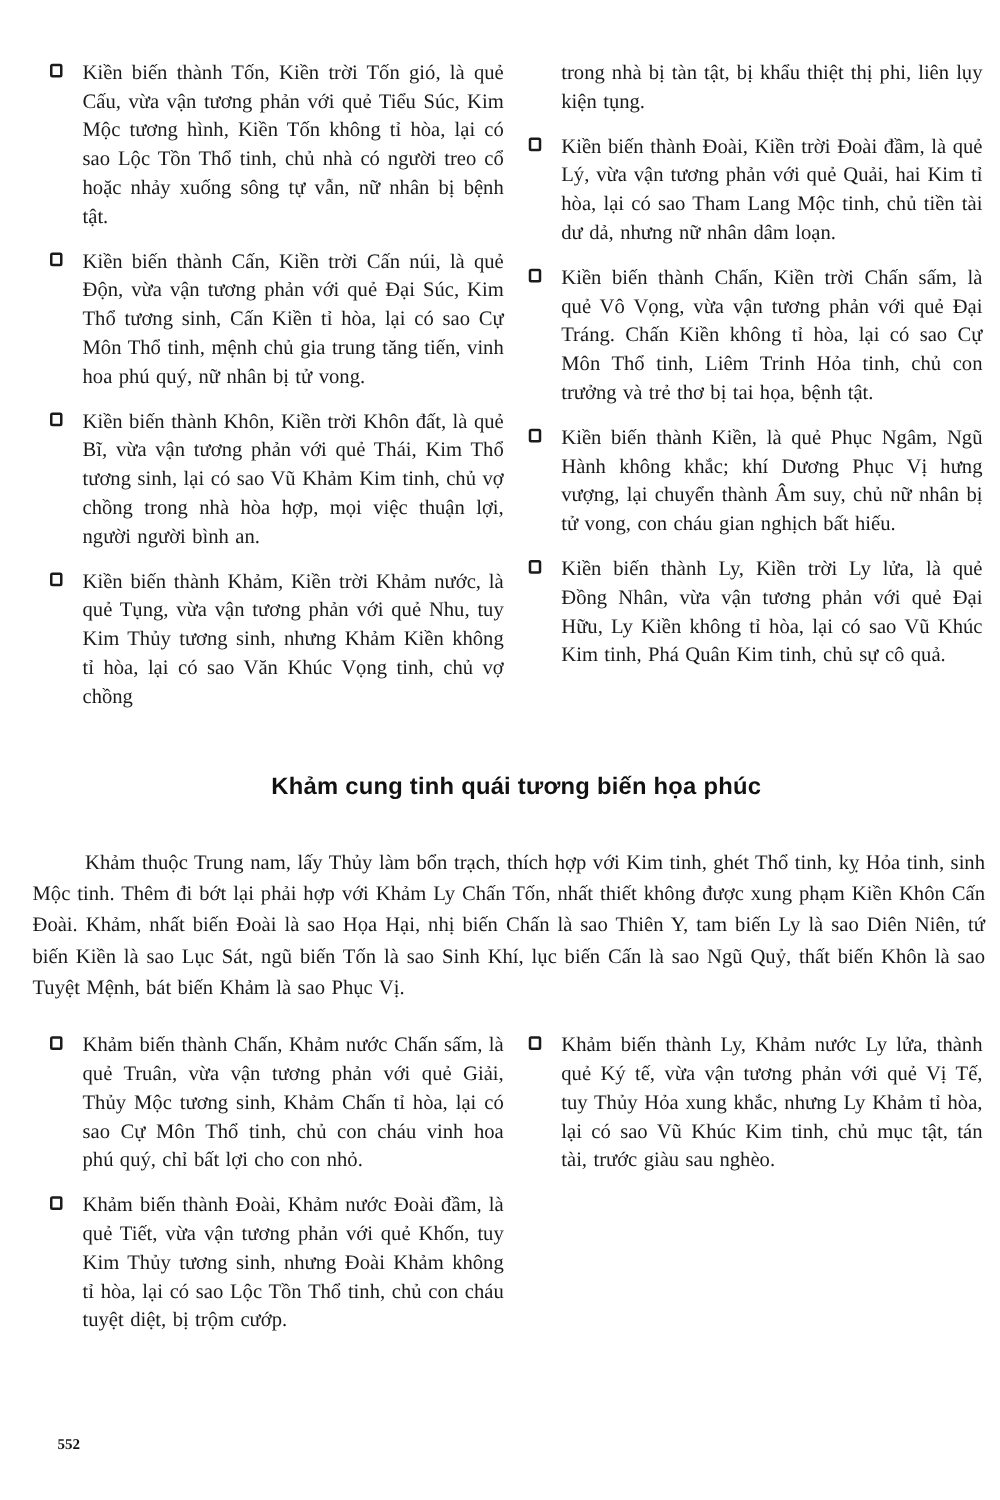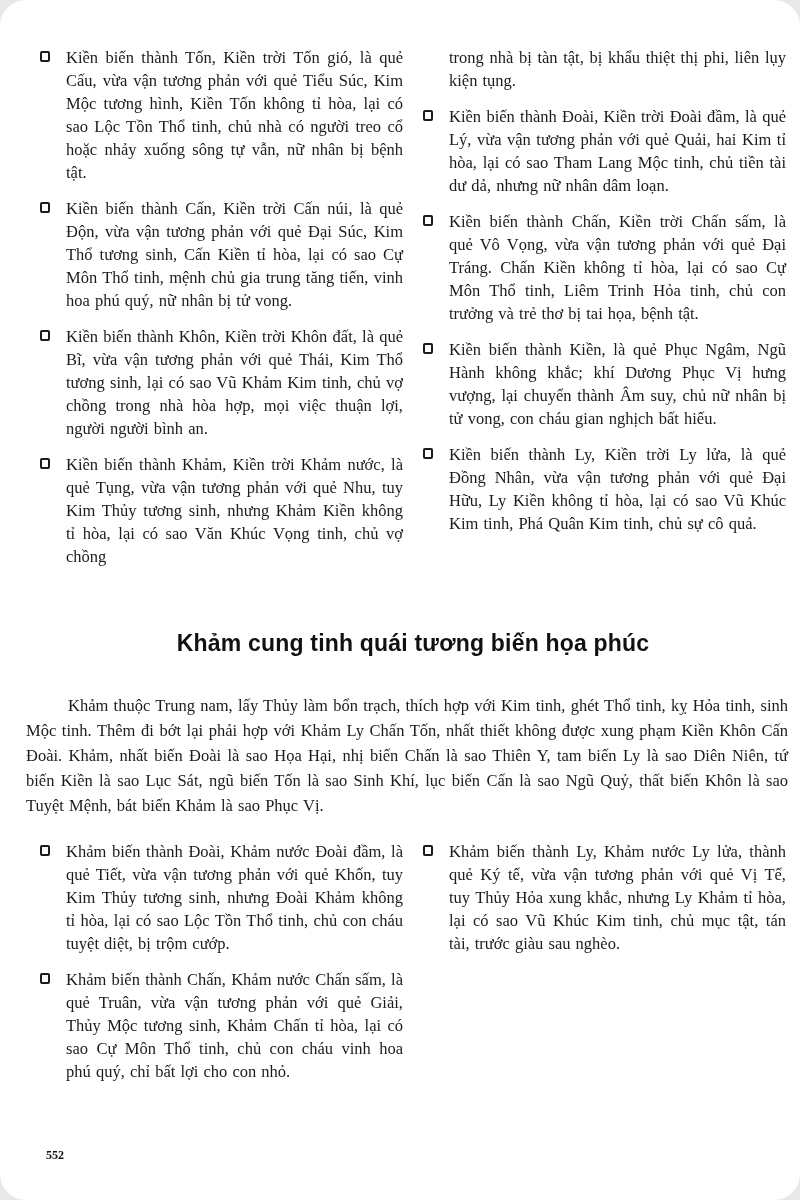--- a/index.html
+++ b/index.html
@@ -5,21 +5,20 @@
   * { margin:0; padding:0; box-sizing:border-box; }
   html,body { background:#e8e8e8; }
   .page {
     width:800px; height:1200px;
     background:#ffffff;
     color:#1b1b1b;
     font-family:"Liberation Serif", serif;
     position:relative;
     margin:0 auto;
     overflow:hidden;
-    border-radius:26px;
   }
   .content { padding:46px 14px 0 40px; }
   .two-col {
     display:flex;
     gap:20px;
   }
   .col { flex:1; min-width:0; }
   .bullet-item {
     display:flex;
     gap:16px;
@@ -36,24 +35,24 @@
   .item-text {
     flex:1;
     font-size:16.5px;
     line-height:23px;
     text-align:justify;
     word-spacing:1px;
   }
   .section-heading {
     font-family:"Liberation Sans", sans-serif;
     font-weight:bold;
-    font-size:23px;
+    font-size:19px;
     text-align:center;
     letter-spacing:0.2px;
-    margin-top:49px;
+    margin-top:38px;
     color:#111;
   }
   .intro {
     margin-top:36px;
     margin-left:-14px;
     margin-right:-2px;
     font-size:16.5px;
     line-height:25px;
     text-align:justify;
     text-indent:42px;
@@ -119,25 +118,25 @@
     </div>
 
     <h2 class="section-heading">Khảm cung tinh quái tương biến họa phúc</h2>
 
     <p class="intro">Khảm thuộc Trung nam, lấy Thủy làm bổn trạch, thích hợp với Kim tinh, ghét Thổ tinh, kỵ Hỏa tinh, sinh Mộc tinh. Thêm đi bớt lại phải hợp với Khảm Ly Chấn Tốn, nhất thiết không được xung phạm Kiền Khôn Cấn Đoài. Khảm, nhất biến Đoài là sao Họa Hại, nhị biến Chấn là sao Thiên Y, tam biến Ly là sao Diên Niên, tứ biến Kiền là sao Lục Sát, ngũ biến Tốn là sao Sinh Khí, lục biến Cấn là sao Ngũ Quỷ, thất biến Khôn là sao Tuyệt Mệnh, bát biến Khảm là sao Phục Vị.</p>
 
     <div class="two-col bottom-section">
       <div class="col">
           <div class="bullet-item">
             <span class="bullet"></span>
-            <p class="item-text">Khảm biến thành Đoài, Khảm nước Đoài đầm, là quẻ Tiết, vừa vận tương phản với quẻ Khốn, tuy Kim Thủy tương sinh, nhưng Đoài Khảm không tỉ hòa, lại có sao Lộc Tồn Thổ tinh, chủ con cháu tuyệt diệt, bị trộm cướp.</p>
+            <p class="item-text">Khảm biến thành Chấn, Khảm nước Chấn sấm, là quẻ Truân, vừa vận tương phản với quẻ Giải, Thủy Mộc tương sinh, Khảm Chấn tỉ hòa, lại có sao Cự Môn Thổ tinh, chủ con cháu vinh hoa phú quý, chỉ bất lợi cho con nhỏ.</p>
           </div>
           <div class="bullet-item">
             <span class="bullet"></span>
-            <p class="item-text">Khảm biến thành Chấn, Khảm nước Chấn sấm, là quẻ Truân, vừa vận tương phản với quẻ Giải, Thủy Mộc tương sinh, Khảm Chấn tỉ hòa, lại có sao Cự Môn Thổ tinh, chủ con cháu vinh hoa phú quý, chỉ bất lợi cho con nhỏ.</p>
+            <p class="item-text">Khảm biến thành Đoài, Khảm nước Đoài đầm, là quẻ Tiết, vừa vận tương phản với quẻ Khốn, tuy Kim Thủy tương sinh, nhưng Đoài Khảm không tỉ hòa, lại có sao Lộc Tồn Thổ tinh, chủ con cháu tuyệt diệt, bị trộm cướp.</p>
           </div>
         </div>
       <div class="col">
           <div class="bullet-item">
             <span class="bullet"></span>
             <p class="item-text">Khảm biến thành Ly, Khảm nước Ly lửa, thành quẻ Ký tế, vừa vận tương phản với quẻ Vị Tế, tuy Thủy Hỏa xung khắc, nhưng Ly Khảm tỉ hòa, lại có sao Vũ Khúc Kim tinh, chủ mục tật, tán tài, trước giàu sau nghèo.</p>
           </div>
         </div>
     </div>
 

